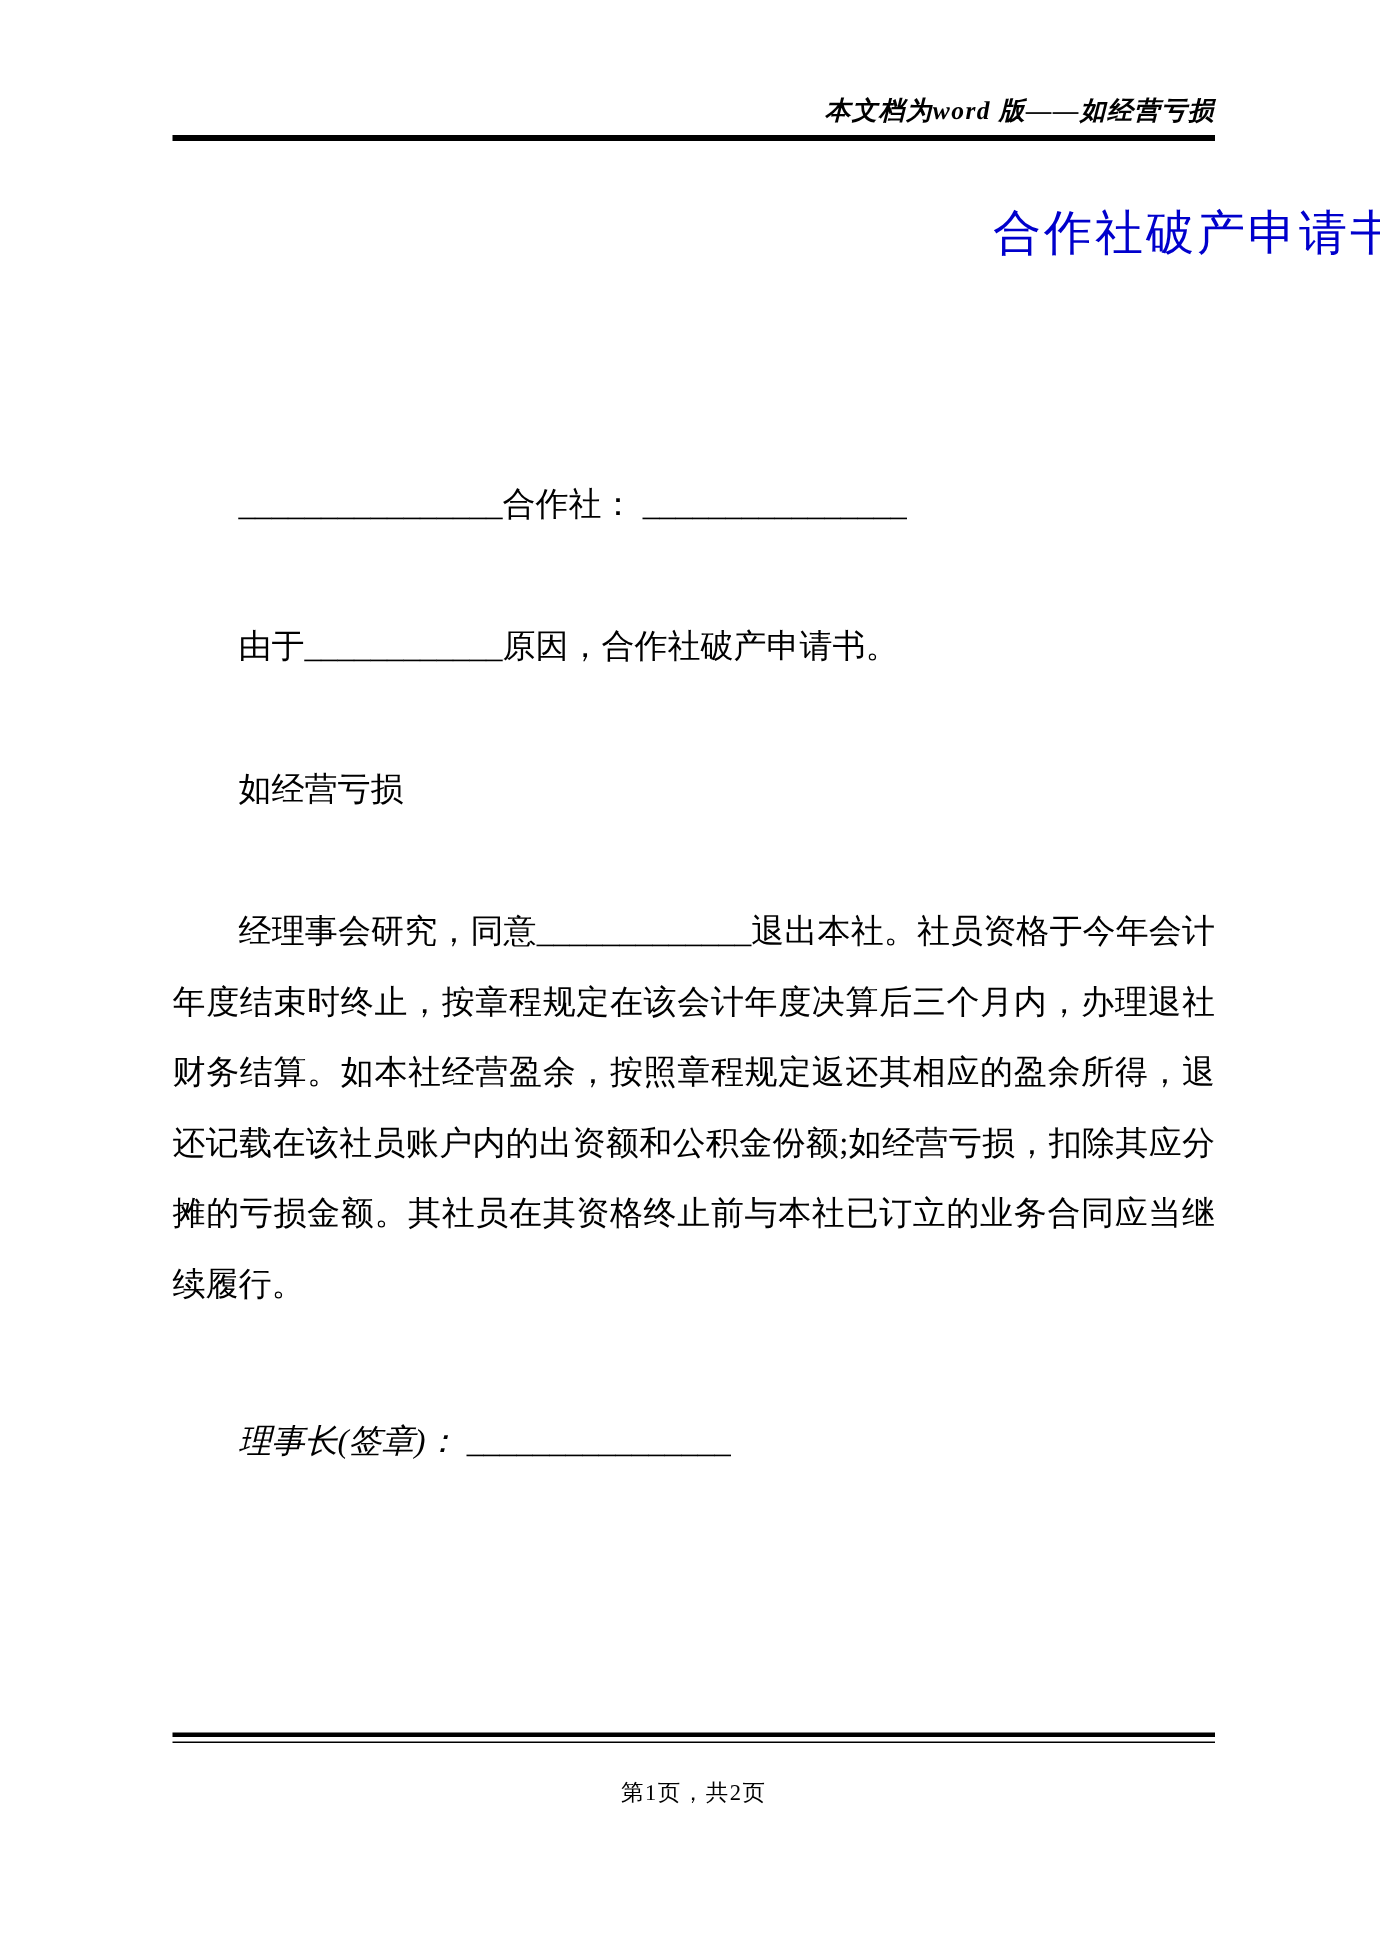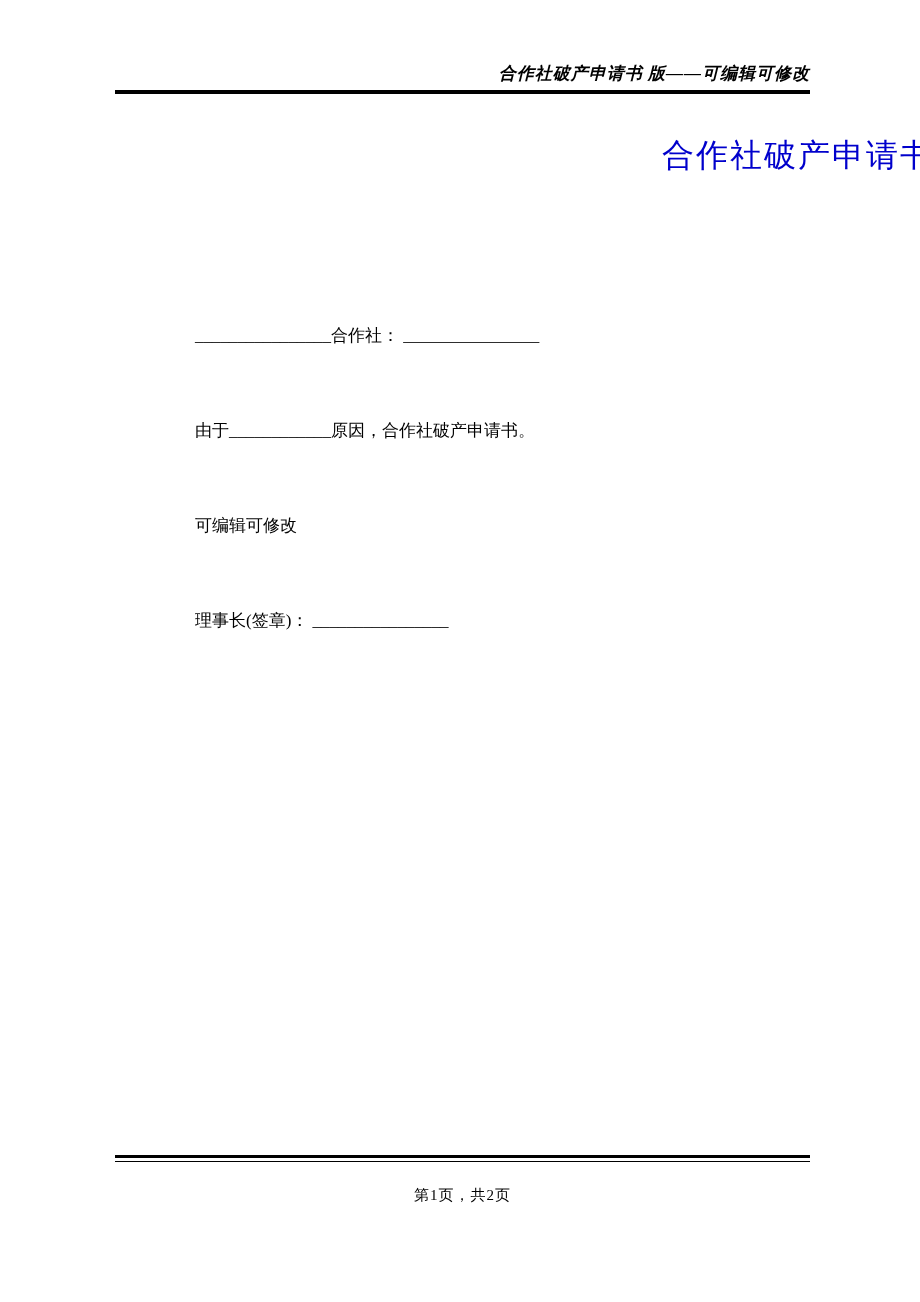--- a/index.html
+++ b/index.html
@@ -47,34 +47,34 @@
     letter-spacing: 2px;
     color: #0000CC;
   }
 
   
   .doc-body {
     position: absolute;
     top: 312px;
     left: 115px;
     width: 695px;
-    font-size: 17px;
+    font-size: 22px;
     line-height: 47px;
     text-align: justify;
-    margin-left: 46px;
   }
   .doc-body p {
     margin: 0 0 48px 0;
     text-indent: 2em;
   }
   .doc-body p.para-long {
     margin-bottom: 58px;
   }
   .doc-body p.last {
     margin-bottom: 0;
+    font-style: italic;
   }
 
   
   .footer {
     position: absolute;
     left: 115px;
     width: 695px;
     top: 1155px;
   }
   .footer-rule-thick {
@@ -91,35 +91,36 @@
     text-align: center;
     font-size: 15px;
     letter-spacing: 1px;
   }
 </style>
 </head>
 <body>
 
 <div class="page">
 
-  <div class="header-notice">合作社破产申请书 版——可编辑可修改</div>
+  <div class="header-notice">本文档为word 版——如经营亏损</div>
 
   <div class="header-rule"></div>
 
   <h1 class="doc-title">合作社破产申请书</h1>
 
   <div class="doc-body">
     <p>________________合作社： ________________</p>
 
     <p>由于____________原因，合作社破产申请书。</p>
 
 
 
-    <p>可编辑可修改</p>
+    <p>如经营亏损</p>
 
+    <p class="para-long">经理事会研究，同意_____________退出本社。社员资格于今年会计年度结束时终止，按章程规定在该会计年度决算后三个月内，办理退社财务结算。如本社经营盈余，按照章程规定返还其相应的盈余所得，退还记载在该社员账户内的出资额和公积金份额;如经营亏损，扣除其应分摊的亏损金额。其社员在其资格终止前与本社已订立的业务合同应当继续履行。</p>
 
     <p class="last">理事长(签章)： ________________</p>
   </div>
 
   <div class="footer">
     <div class="footer-rule-thick"></div>
     <div class="footer-rule-thin"></div>
     <div class="page-number">第1页，共2页</div>
   </div>
 

